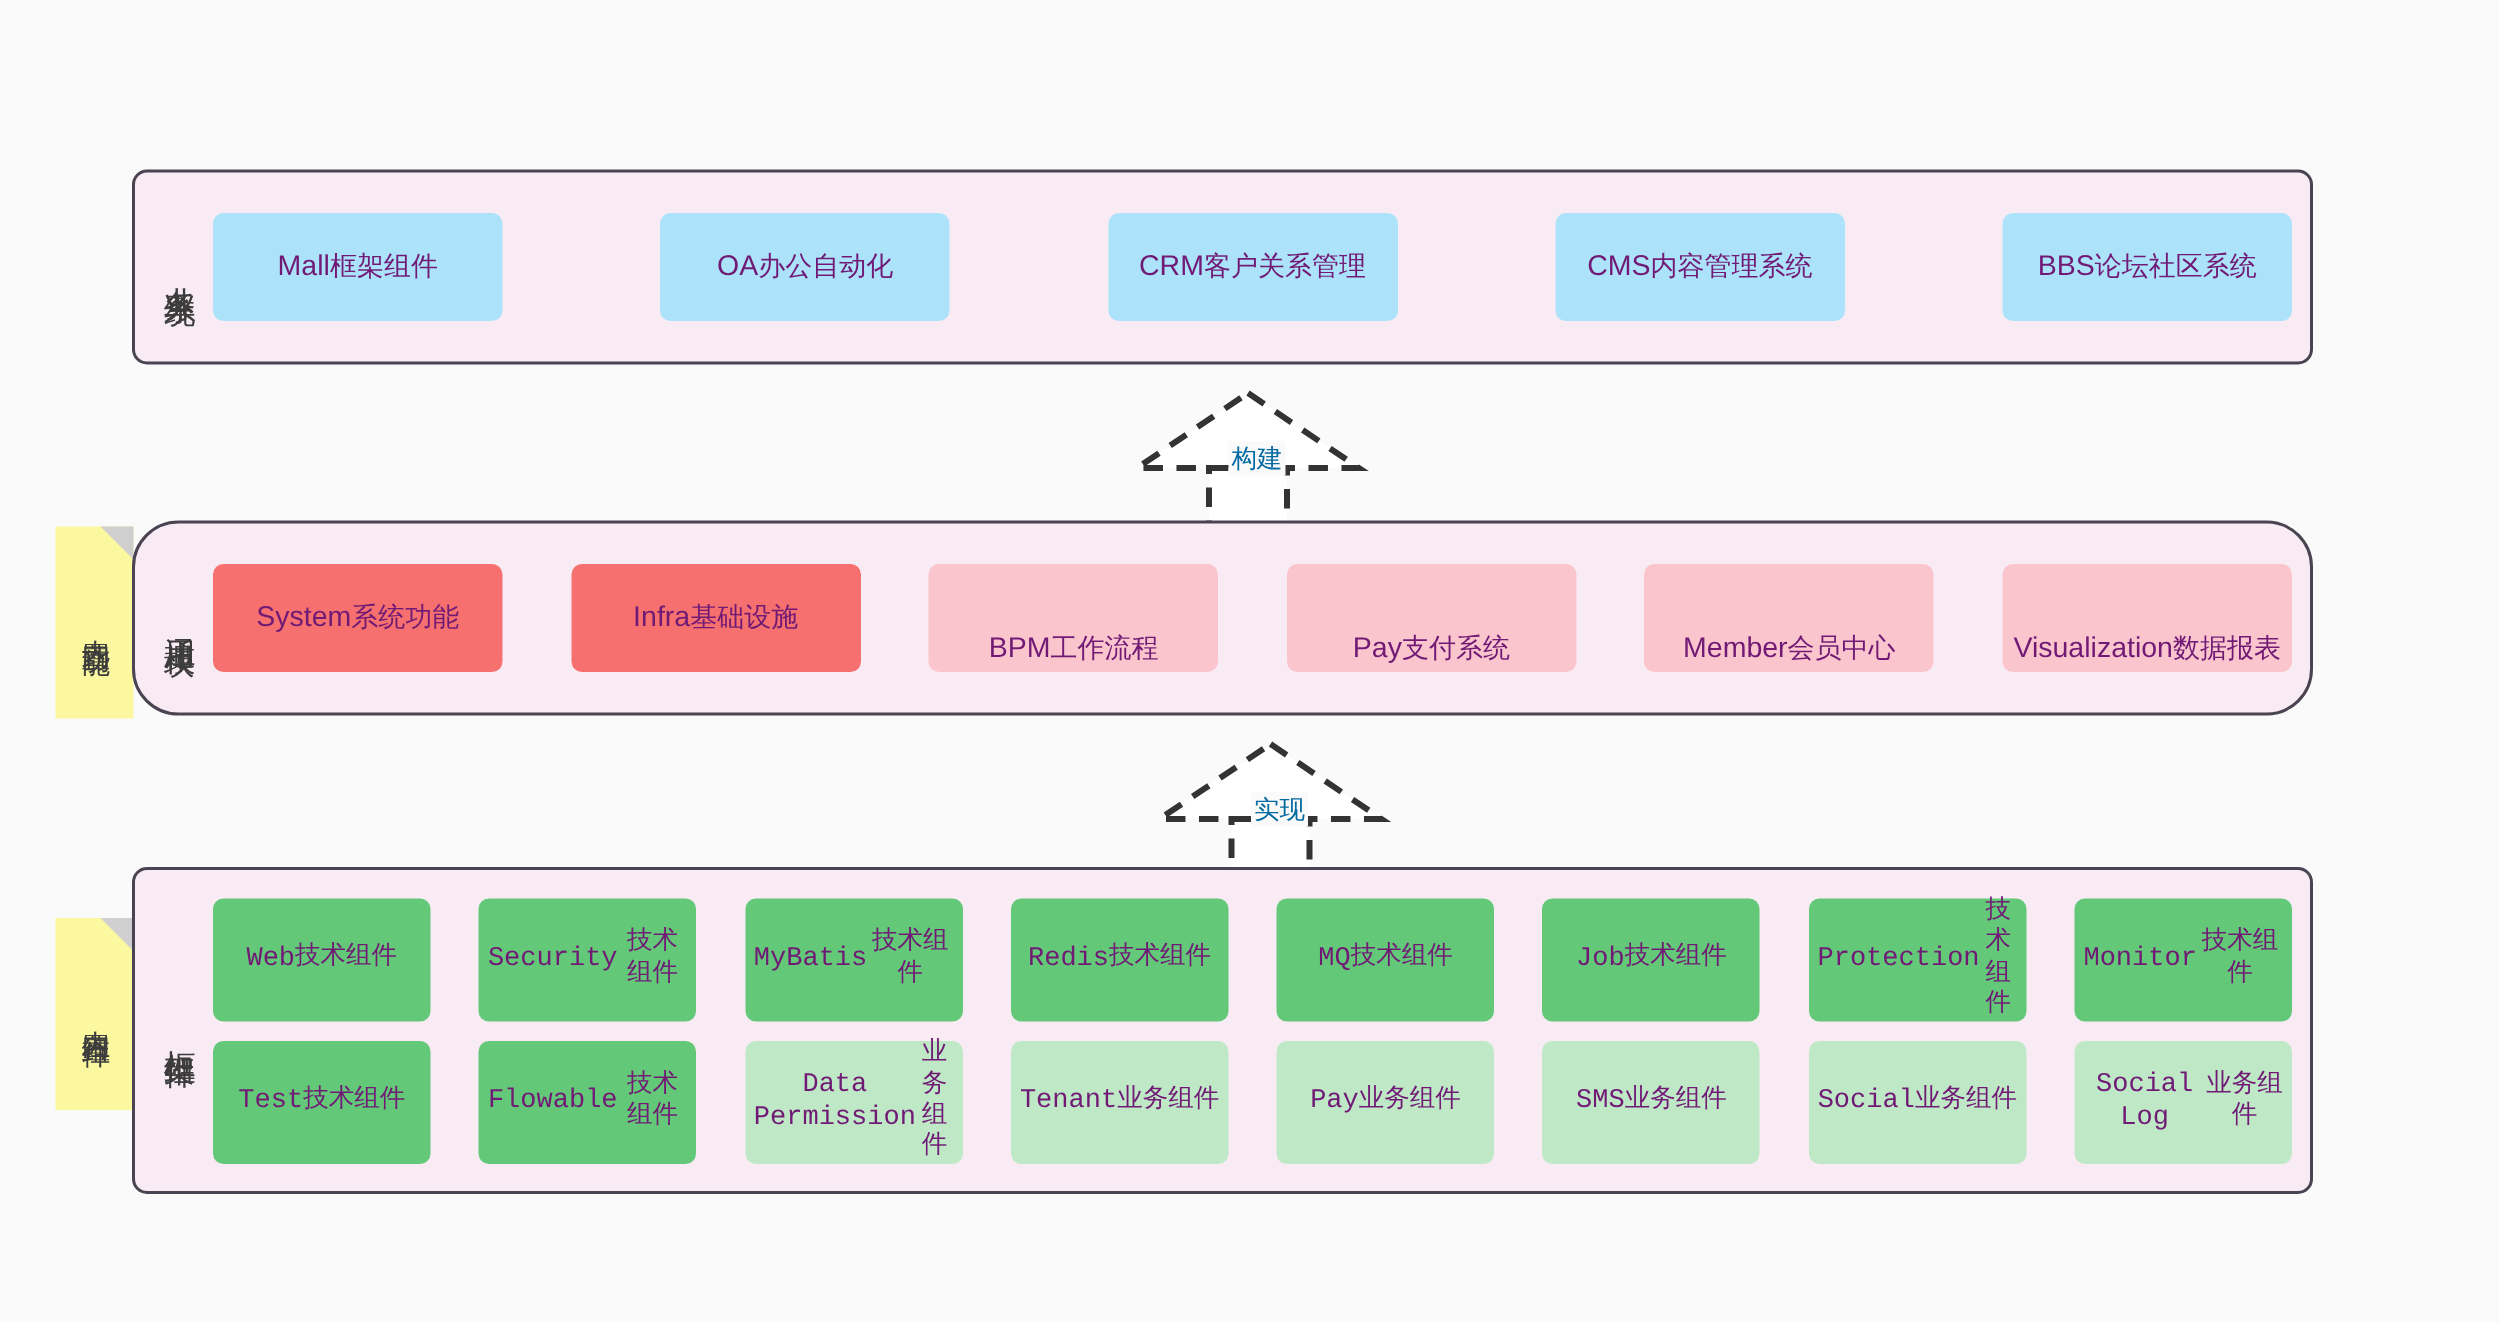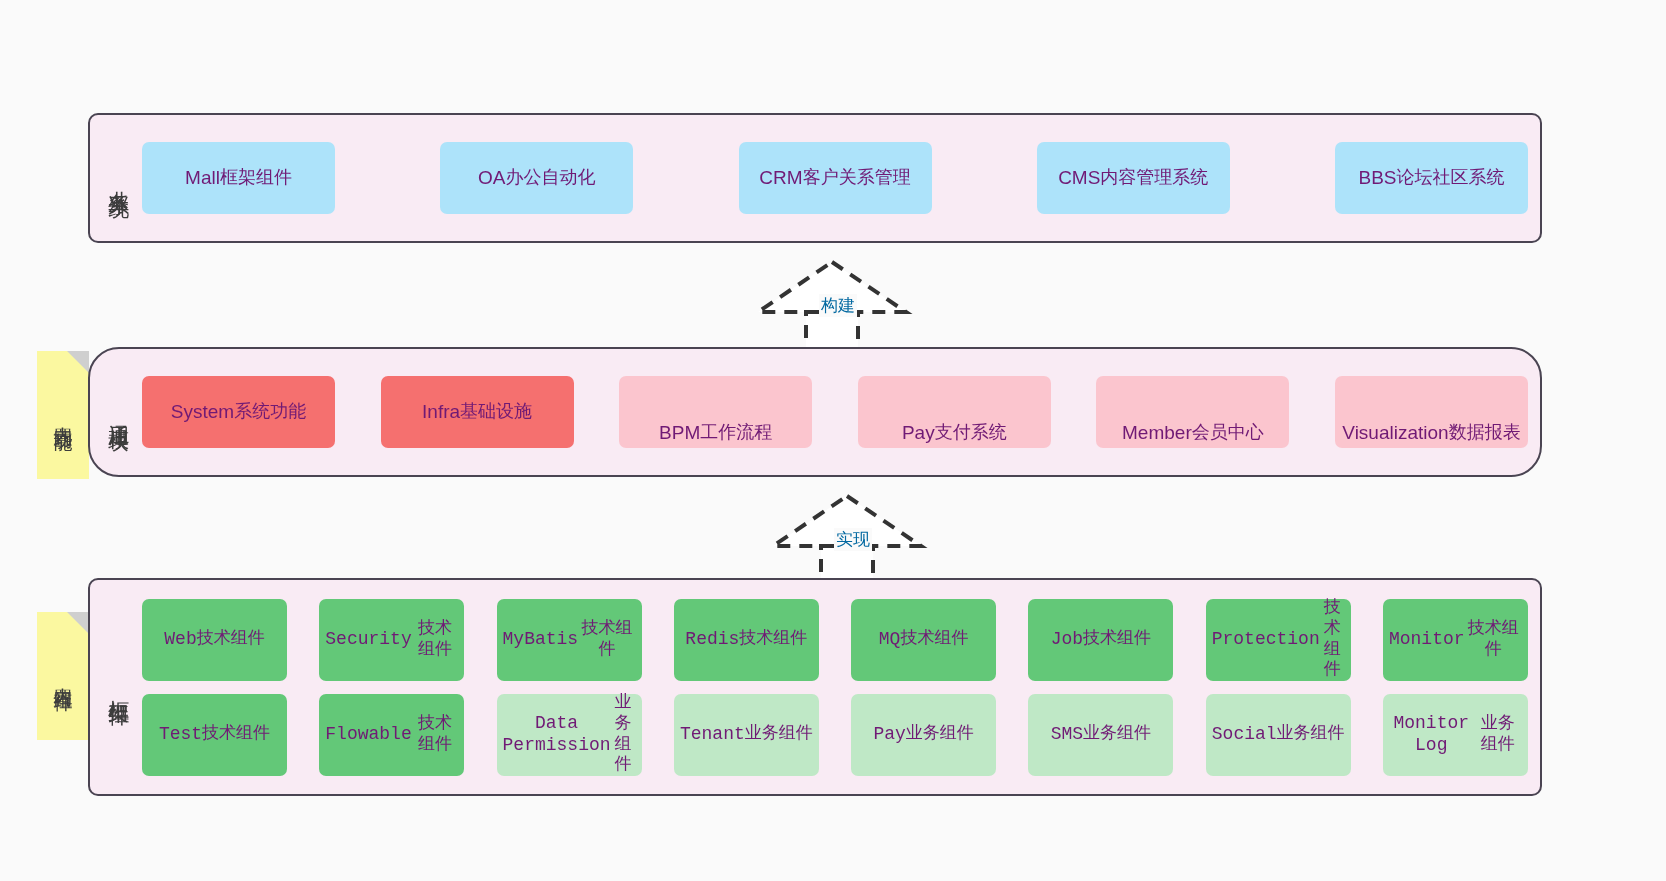--- a/index.html
+++ b/index.html
@@ -345,20 +345,20 @@
           </div>
           <div class="card c-lgreen">
             <span class="en">SMS</span>
             <span class="zh">业务组件</span>
           </div>
           <div class="card c-lgreen">
             <span class="en">Social</span>
             <span class="zh">业务组件</span>
           </div>
           <div class="card c-lgreen">
-            <span class="en">Monitor Log</span>
+            <span class="en">Social Log</span>
             <span class="zh">业务组件</span>
           </div>
         </div>
     </div>
   </div>
 
 </div>
 
 </body></html>

